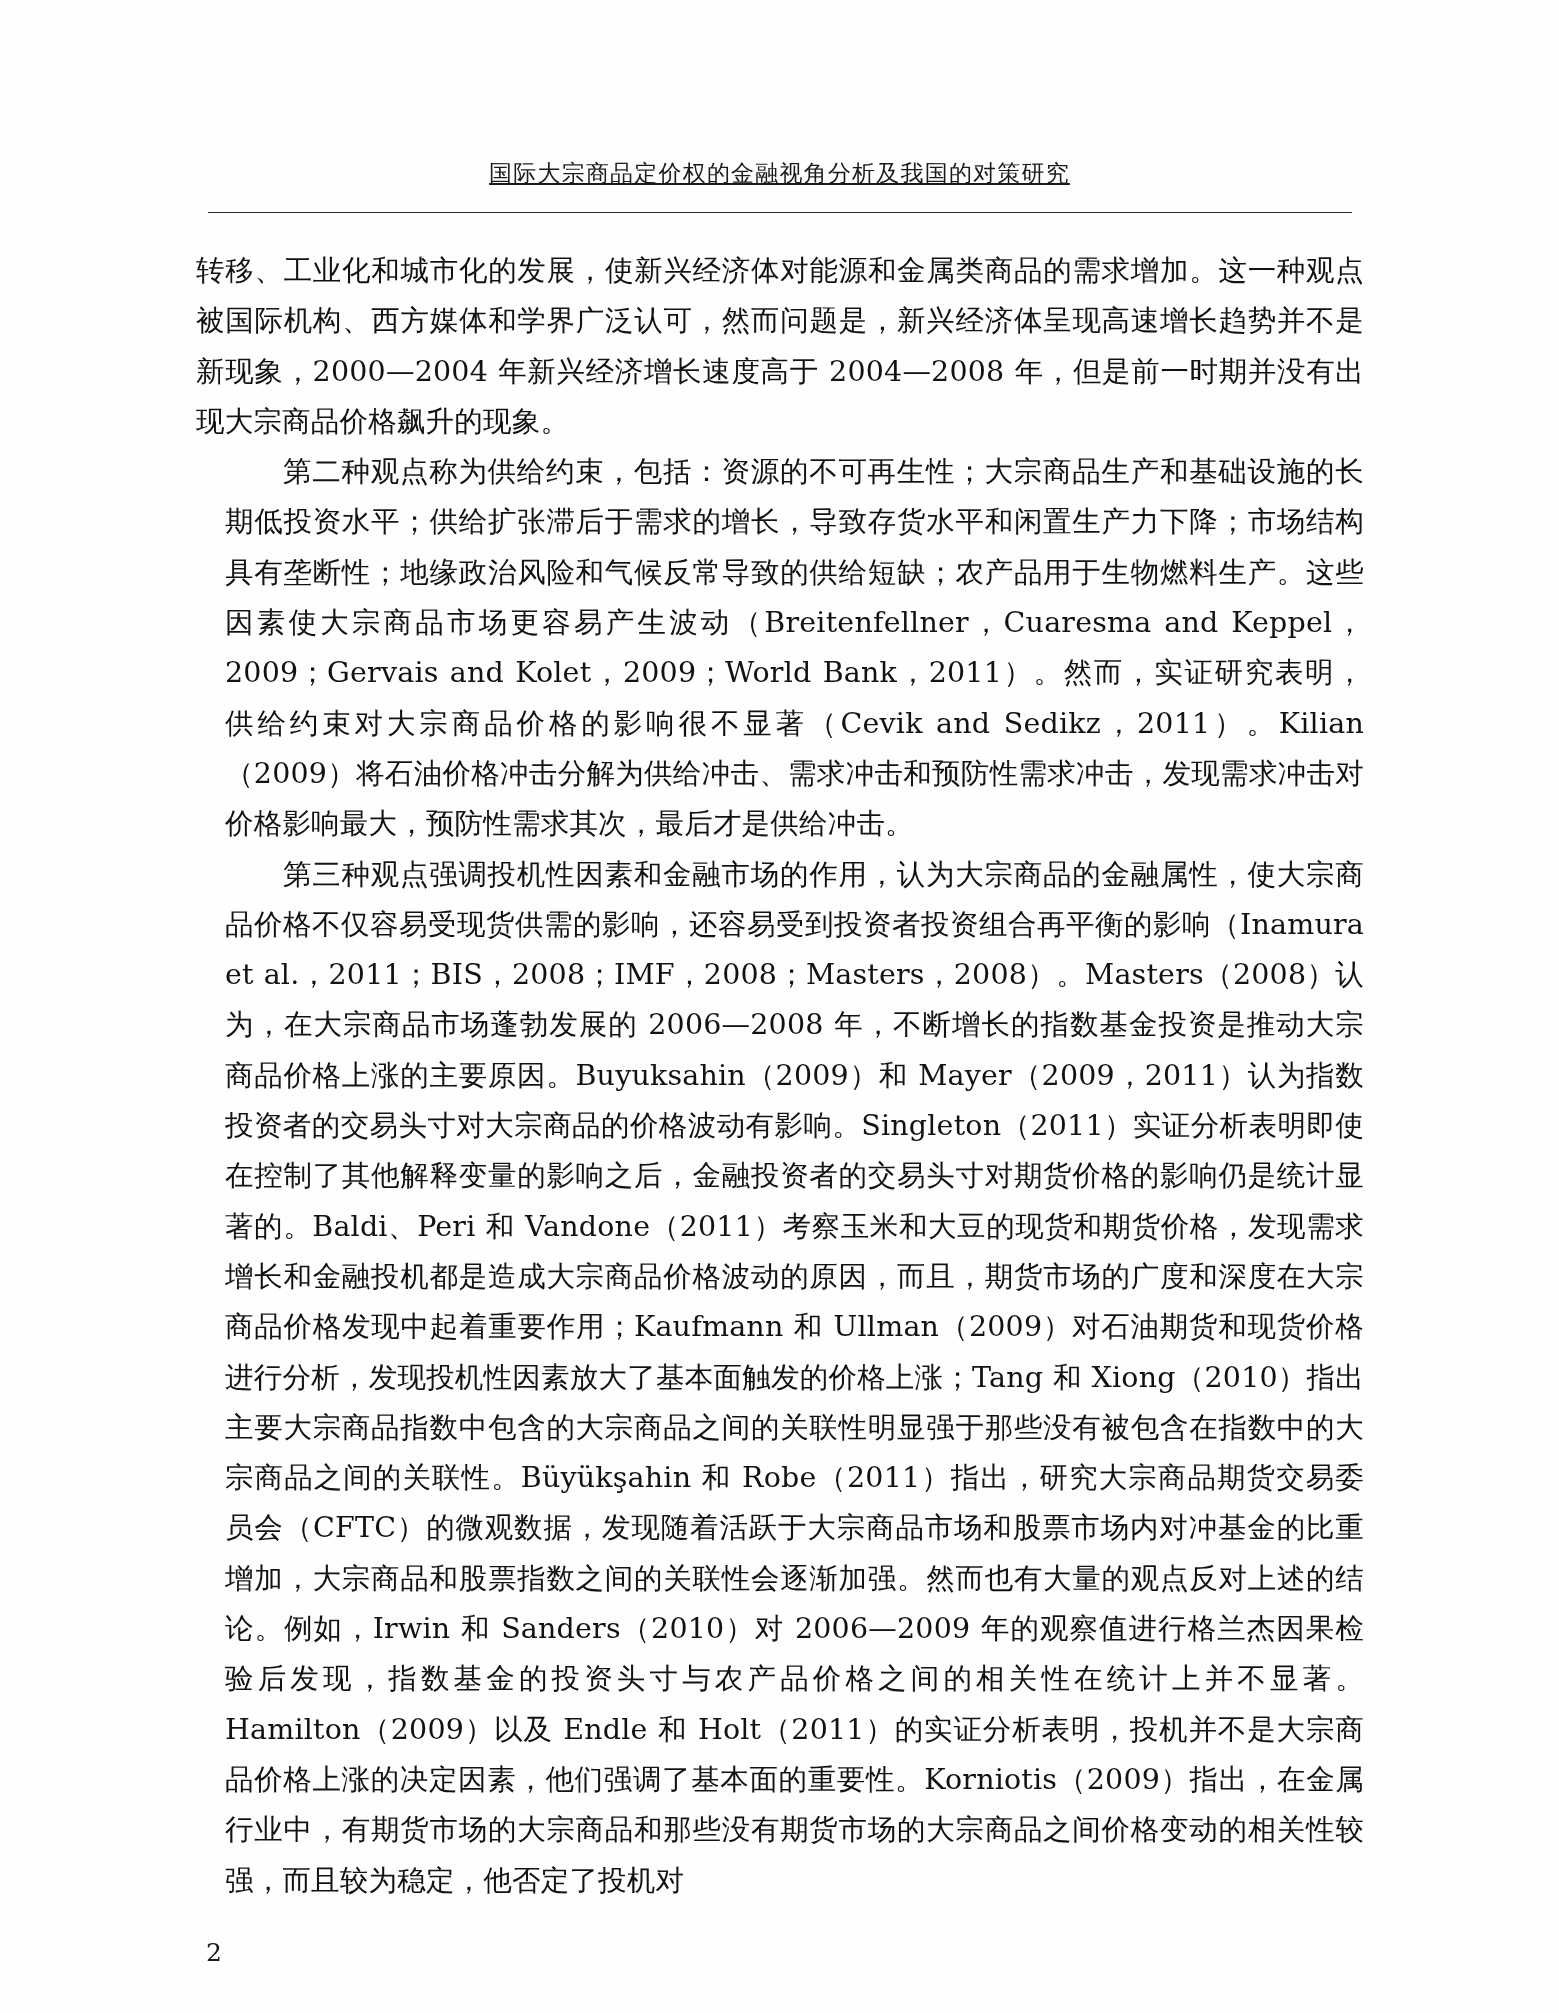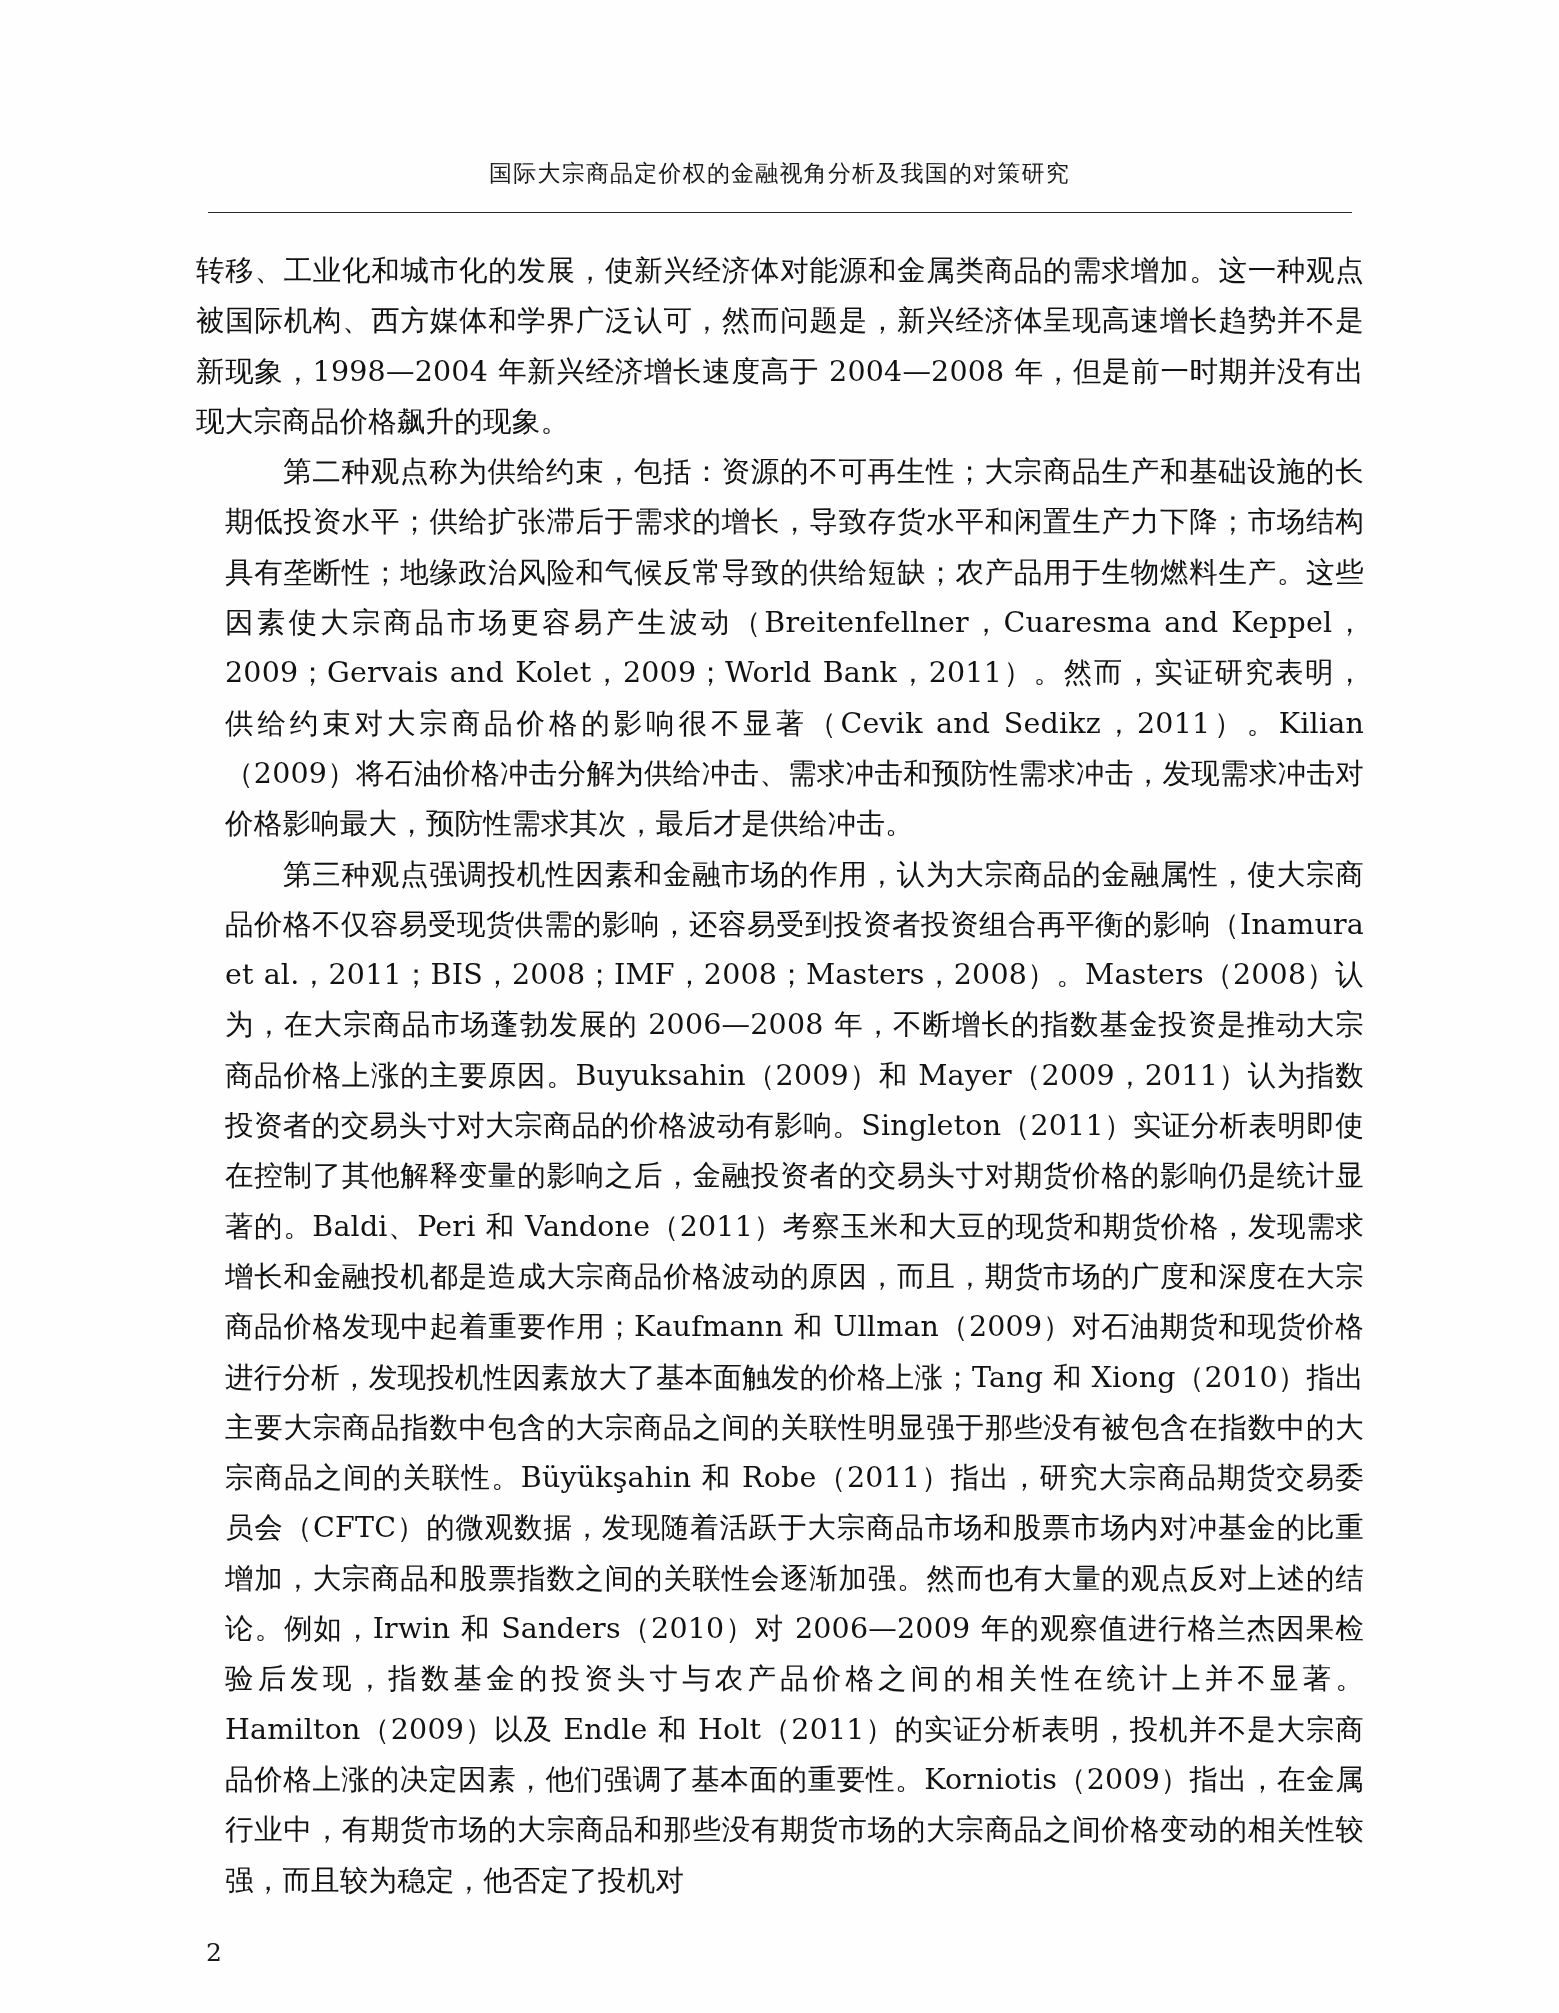--- a/index.html
+++ b/index.html
@@ -22,20 +22,21 @@
     width: 1559px;
     text-align: center;
   }
   .running-head {
     font-family: "DejaVu Serif", "Liberation Serif", serif;
     font-size: 23px;
     letter-spacing: 1.2px;
     color: #1a1a1a;
     line-height: 1.2;
     white-space: nowrap;
+    text-decoration: underline;
   }
   .rule {
     position: absolute;
     left: 208px;
     top: 212px;
     width: 1144px;
     height: 1px;
     background: #2a2a2a;
   }
   .body-zone {
@@ -74,20 +75,20 @@
 
 <div class="page">
 
   <div class="header-zone">
     <div class="running-head">国际大宗商品定价权的金融视角分析及我国的对策研究</div>
   </div>
 
   <div class="rule"></div>
 
   <div class="body-zone">
-    <p class="para">转移、工业化和城市化的发展，使新兴经济体对能源和金属类商品的需求增加。这一种观点被国际机构、西方媒体和学界广泛认可，然而问题是，新兴经济体呈现高速增长趋势并不是新现象，1998—2004 年新兴经济增长速度高于 2004—2008 年，但是前一时期并没有出现大宗商品价格飙升的现象。</p>
+    <p class="para">转移、工业化和城市化的发展，使新兴经济体对能源和金属类商品的需求增加。这一种观点被国际机构、西方媒体和学界广泛认可，然而问题是，新兴经济体呈现高速增长趋势并不是新现象，2000—2004 年新兴经济增长速度高于 2004—2008 年，但是前一时期并没有出现大宗商品价格飙升的现象。</p>
     <p class="para indent">第二种观点称为供给约束，包括：资源的不可再生性；大宗商品生产和基础设施的长期低投资水平；供给扩张滞后于需求的增长，导致存货水平和闲置生产力下降；市场结构具有垄断性；地缘政治风险和气候反常导致的供给短缺；农产品用于生物燃料生产。这些因素使大宗商品市场更容易产生波动（Breitenfellner，Cuaresma and Keppel，2009；Gervais and Kolet，2009；World Bank，2011）。然而，实证研究表明，供给约束对大宗商品价格的影响很不显著（Cevik and Sedikz，2011）。Kilian（2009）将石油价格冲击分解为供给冲击、需求冲击和预防性需求冲击，发现需求冲击对价格影响最大，预防性需求其次，最后才是供给冲击。</p>
     <p class="para indent">第三种观点强调投机性因素和金融市场的作用，认为大宗商品的金融属性，使大宗商品价格不仅容易受现货供需的影响，还容易受到投资者投资组合再平衡的影响（Inamura et al.，2011；BIS，2008；IMF，2008；Masters，2008）。Masters（2008）认为，在大宗商品市场蓬勃发展的 2006—2008 年，不断增长的指数基金投资是推动大宗商品价格上涨的主要原因。Buyuksahin（2009）和 Mayer（2009，2011）认为指数投资者的交易头寸对大宗商品的价格波动有影响。Singleton（2011）实证分析表明即使在控制了其他解释变量的影响之后，金融投资者的交易头寸对期货价格的影响仍是统计显著的。Baldi、Peri 和 Vandone（2011）考察玉米和大豆的现货和期货价格，发现需求增长和金融投机都是造成大宗商品价格波动的原因，而且，期货市场的广度和深度在大宗商品价格发现中起着重要作用；Kaufmann 和 Ullman（2009）对石油期货和现货价格进行分析，发现投机性因素放大了基本面触发的价格上涨；Tang 和 Xiong（2010）指出主要大宗商品指数中包含的大宗商品之间的关联性明显强于那些没有被包含在指数中的大宗商品之间的关联性。Büyükşahin 和 Robe（2011）指出，研究大宗商品期货交易委员会（CFTC）的微观数据，发现随着活跃于大宗商品市场和股票市场内对冲基金的比重增加，大宗商品和股票指数之间的关联性会逐渐加强。然而也有大量的观点反对上述的结论。例如，Irwin 和 Sanders（2010）对 2006—2009 年的观察值进行格兰杰因果检验后发现，指数基金的投资头寸与农产品价格之间的相关性在统计上并不显著。Hamilton（2009）以及 Endle 和 Holt（2011）的实证分析表明，投机并不是大宗商品价格上涨的决定因素，他们强调了基本面的重要性。Korniotis（2009）指出，在金属行业中，有期货市场的大宗商品和那些没有期货市场的大宗商品之间价格变动的相关性较强，而且较为稳定，他否定了投机对</p>
   </div>
 
   <div class="page-number">2</div>
 
 </div>
 
 </body></html>

